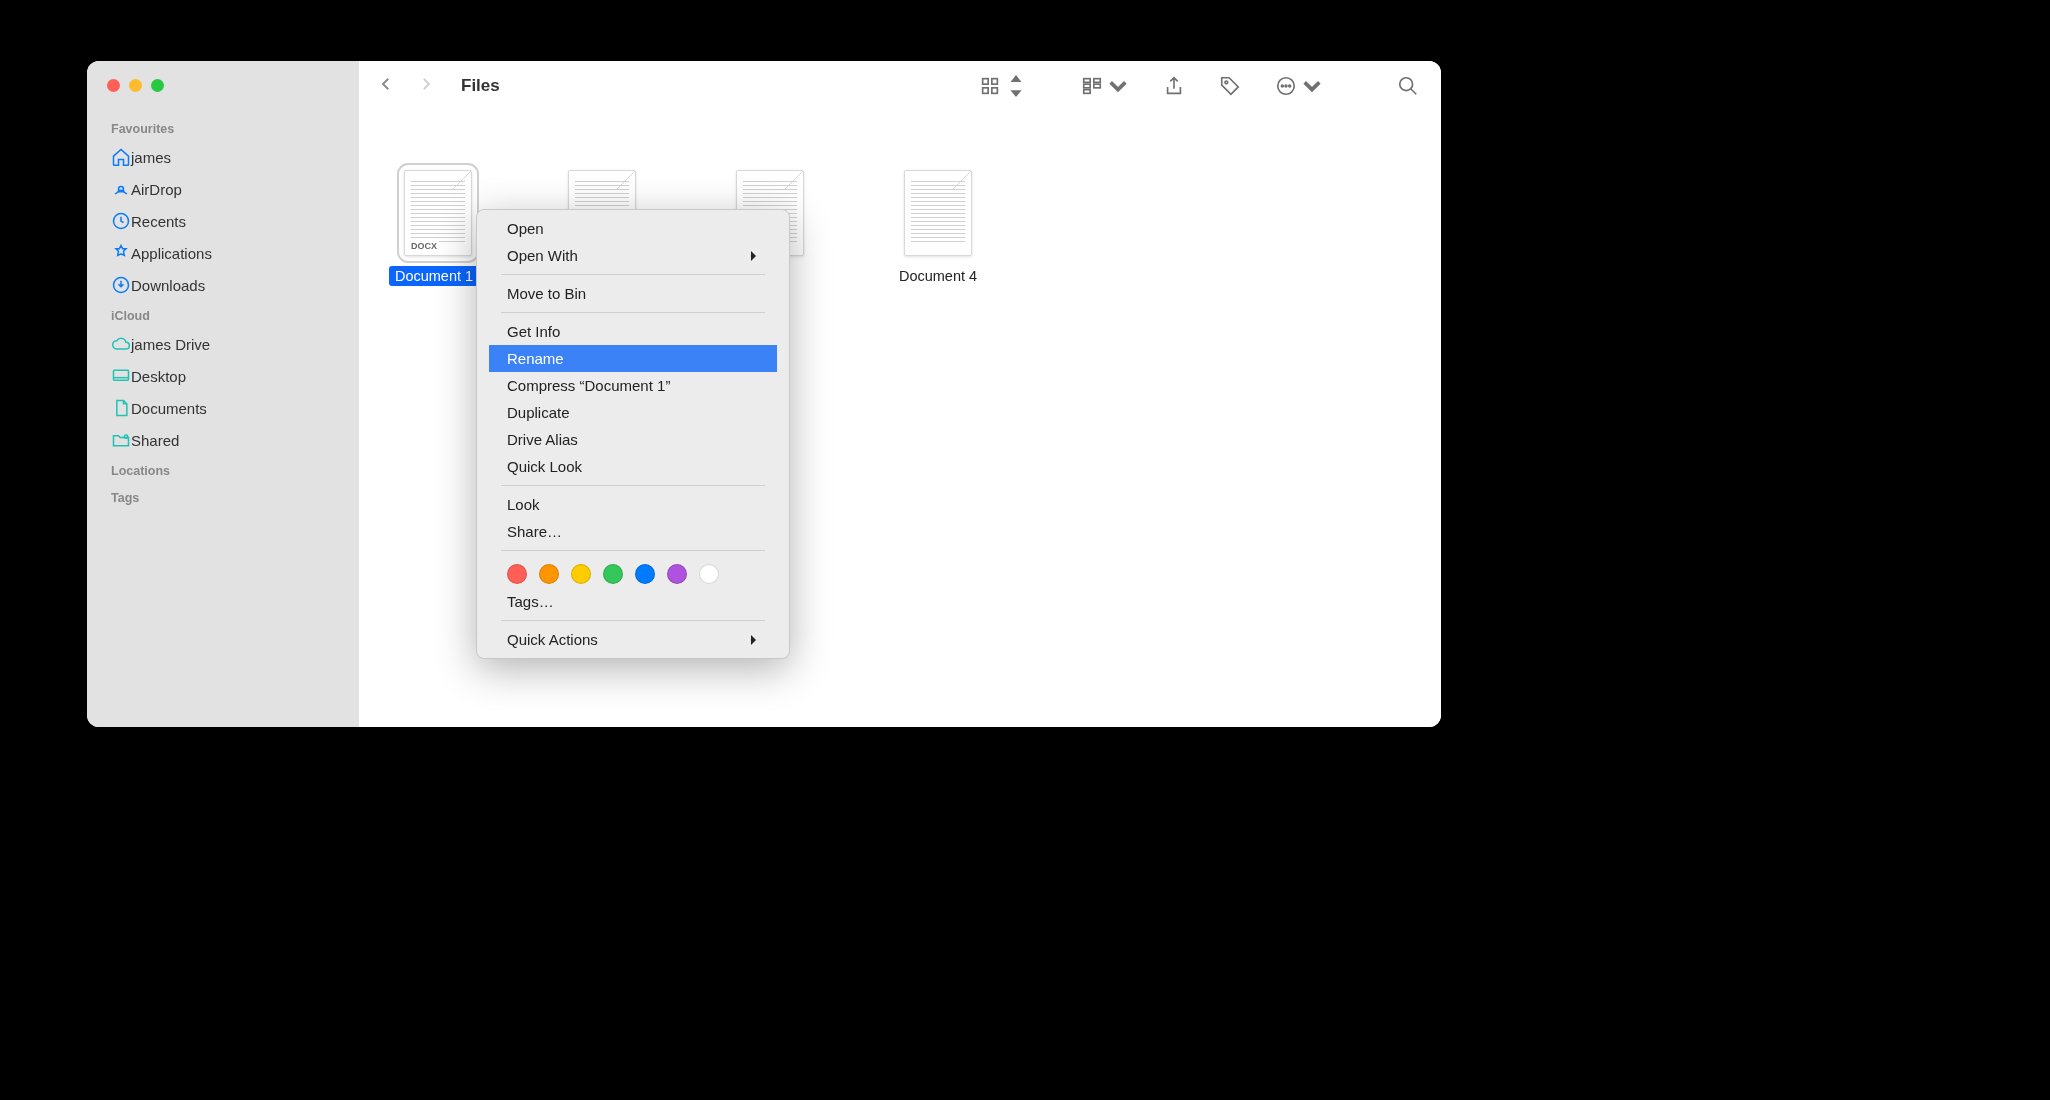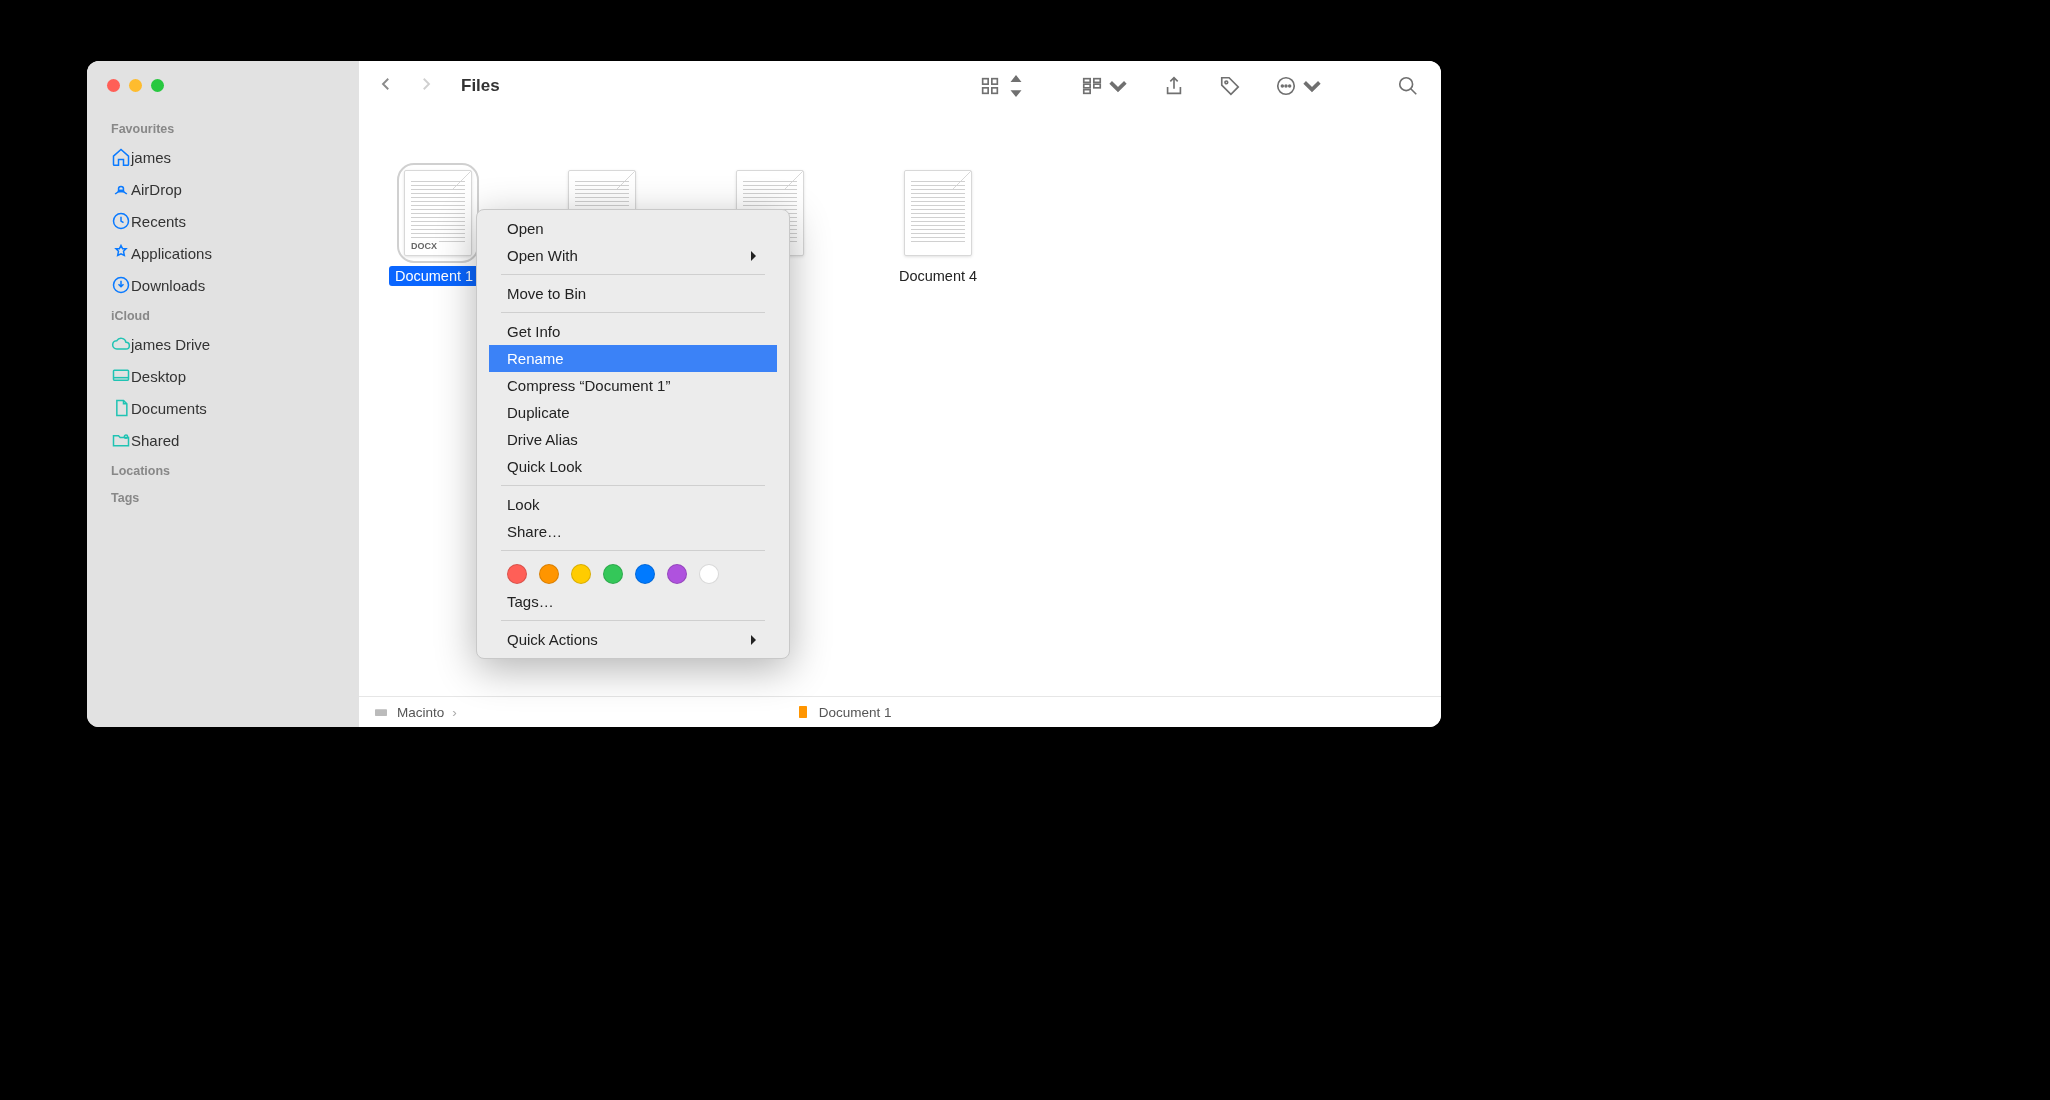--- a/index.html
+++ b/index.html
@@ -19,21 +19,21 @@
 .nav-arrows { display: flex; gap: 22px; color: #8a8a8a; }
 .nav-arrows svg { width: 18px; height: 18px; }
 .title { font-size: 17px; font-weight: 600; margin-left: 12px; color: #333; }
 .spacer { flex: 1; }
 .toolbar-btn { color: #707070; display: flex; align-items: center; }
 .toolbar-btn svg { width: 22px; height: 22px; }
 .chev { width: 10px; height: 10px; margin-left: 4px; }
 .content { flex: 1; padding: 26px 24px; display: flex; gap: 66px; align-items: flex-start; }
 .file { display: flex; flex-direction: column; align-items: center; width: 102px; }
 .file .icon-wrap { width: 68px; height: 86px; position: relative; margin-bottom: 10px; }
-.file.selected .icon-wrap { outline: 2px solid #d0d0d0; outline-offset: 5px; border-radius: 10px; background: #f2f2f2; margin-left: 8px; }
+.file.selected .icon-wrap { outline: 2px solid #d0d0d0; outline-offset: 5px; border-radius: 4px; background: #f2f2f2; margin-left: 8px; }
 .doc-icon { width: 68px; height: 86px; background: #fff; border: 1px solid #d8d8d8; border-radius: 2px; position: relative; box-shadow: 0 1px 3px rgba(0,0,0,.12); overflow: hidden; }
 .doc-icon::before { content: ""; position: absolute; top: 0; right: 0; width: 18px; height: 18px; background: linear-gradient(135deg, transparent 49%, #d8d8d8 50%, #fff 51%); }
 .doc-lines { position: absolute; top: 10px; left: 6px; right: 6px; bottom: 10px; background: repeating-linear-gradient(#d0d0d0 0 1px, transparent 1px 4px); }
 .doc-badge { position: absolute; bottom: 4px; left: 4px; font-size: 9px; font-weight: 600; color: #666; background: rgba(255,255,255,.9); padding: 0 2px; }
 .file .label { font-size: 14.5px; color: #222; text-align: center; padding: 2px 6px; border-radius: 3px; white-space: nowrap; }
 .file.selected .label { background: #0a66ff; color: #fff; }
 .pathbar { display: flex; align-items: center; gap: 8px; padding: 7px 14px; border-top: 1px solid #e6e6e6; font-size: 13.5px; color: #555; }
 .pathbar .sep { color: #aaa; }
 .pathbar svg { width: 16px; height: 16px; }
 .context-menu { position: absolute; left: 468px; top: 209px; width: 314px; background: #ececec; border: 1px solid #c8c8c8; border-radius: 8px; box-shadow: 0 10px 40px rgba(0,0,0,.3); padding: 5px 12px; z-index: 100; margin-left: 8px; }
@@ -218,31 +218,20 @@
       <div class="file">
         <div class="icon-wrap">
             <div class="doc-icon">
               <div class="doc-lines"></div>
             </div>
           </div>
         <div class="label">Document 4</div>
       </div>
     </div>
 
-    <div class="pathbar">
-      <svg viewBox="0 0 24 24" fill="#bbb">
-          <rect x="3" y="8" width="18" height="10" rx="1"></rect>
-        </svg>
-      <span>Macinto</span>
-      <span class="sep">›</span>
-      <svg viewBox="0 0 24 24" fill="#ff9500" style="margin-left:330px">
-          <rect x="6" y="3" width="12" height="18" rx="1"></rect>
-        </svg>
-      <span>Document 1</span>
-    </div>
   </div>
 </div>
 
 <div class="context-menu">
   <div class="mi">
       <span>Open</span>
     </div>
   <div class="mi">
       <span>Open With</span>
       <svg viewBox="0 0 8 12" fill="currentColor">

